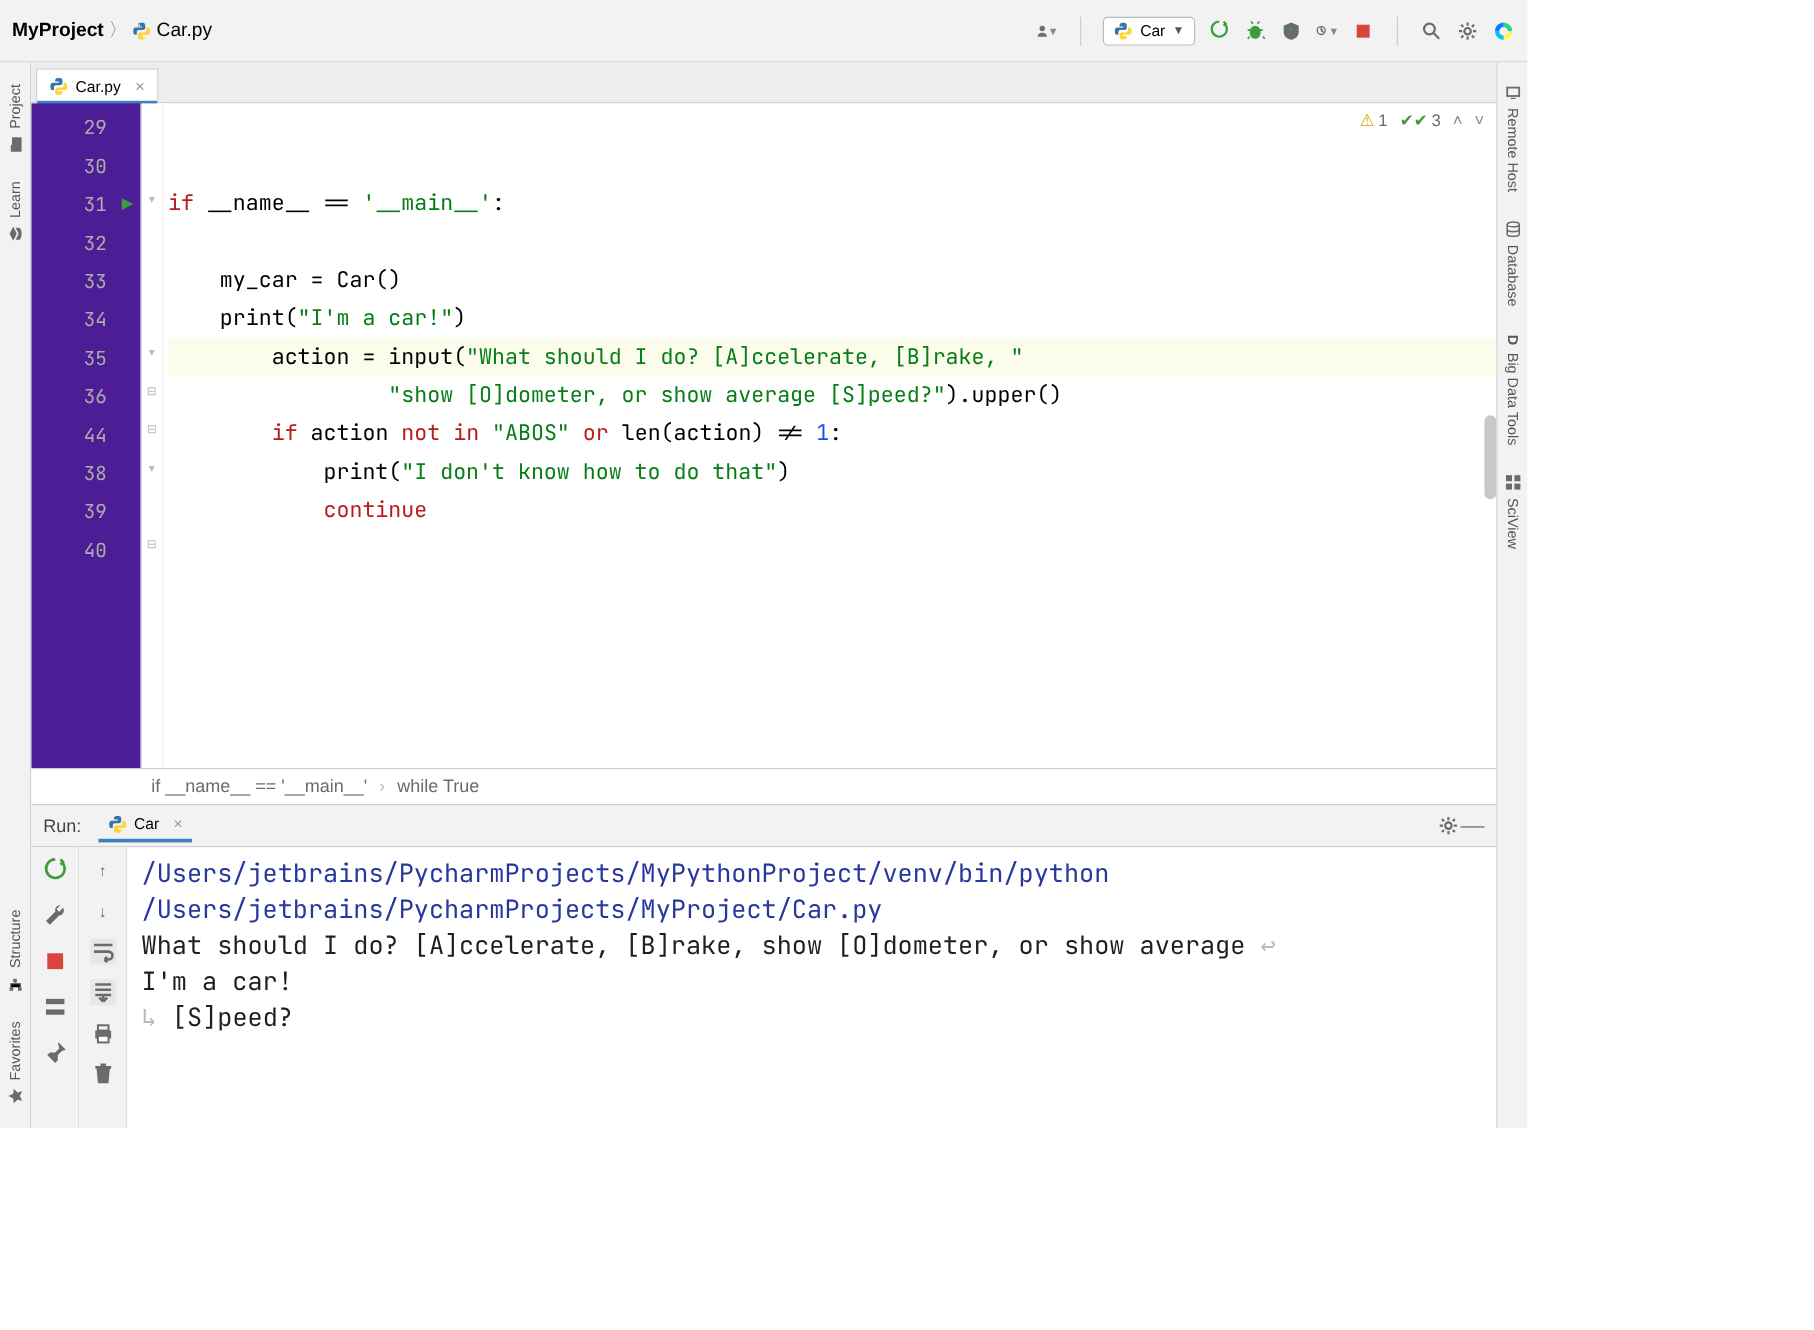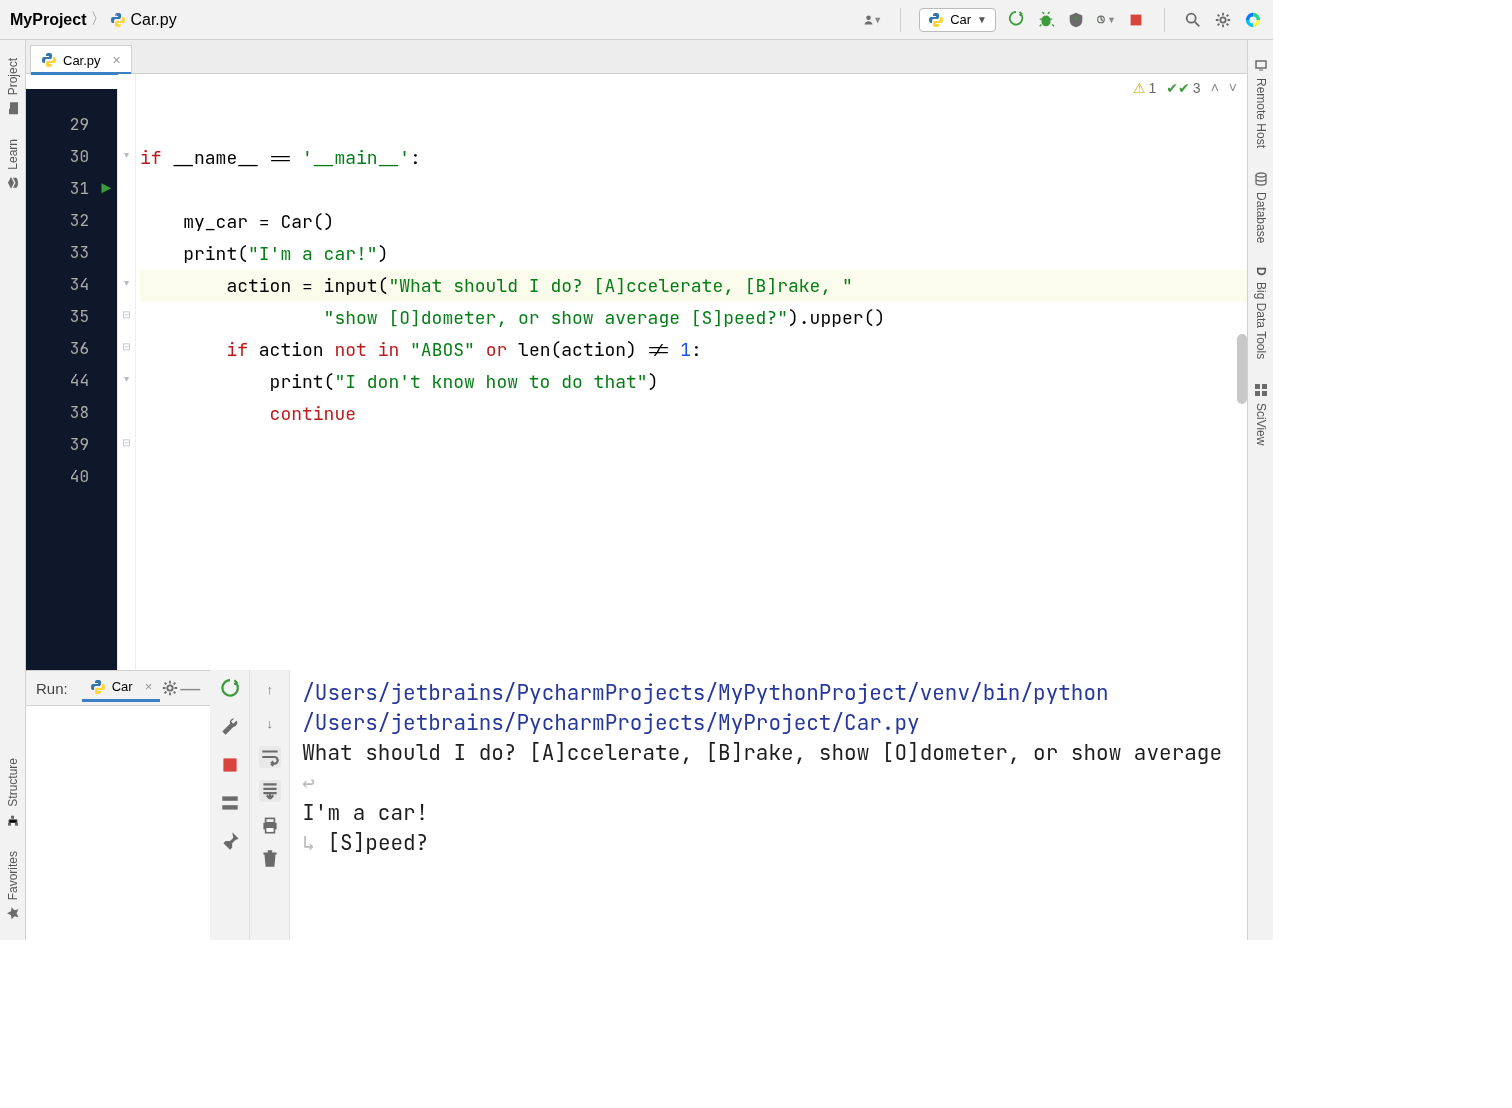--- a/index.html
+++ b/index.html
@@ -10,21 +10,21 @@
   width: 1273px;
   height: 940px;
   overflow: hidden;
   display: flex;
   flex-direction: column;
   color: #000;
 }
 
 
 .topbar {
-  height: 40px;
+  height: 52px;
   border-bottom: 1px solid #d1d1d1;
   display: flex;
   padding: 0 10px;
   background: #f2f2f2;
 }
 .breadcrumb { display: flex; align-items: center; gap: 4px; font-size: 16px; }
 .breadcrumb .proj { font-weight: 700; }
 .breadcrumb .chev { color: #888; }
 .breadcrumb .file { display: flex; align-items: center; gap: 4px; }
 .py-icon {
@@ -72,24 +72,23 @@
   background:#fff; border:1px solid #d1d1d1; border-bottom:none;
   padding:6px 10px; display:flex; align-items:center; gap:6px;
   position:relative; top:1px;
 }
 .tab .close-x { color:#999; margin-left:6px; font-size:14px; }
 .tab-underline { position:absolute; bottom:-1px; left:0; right:0; height:3px; background:#3b7fc4; }
 
 
 .editor { flex:1; display:flex; overflow:hidden; position:relative; }
 .gutter {
-  width:92px; background:#0f172a; border-right:1px solid #e6e6e6;
+  width:92px; background:#4c1d95; border-right:1px solid #e6e6e6;
   font-family: "JetBrains Mono", Menlo, Consolas, monospace; font-size:16px; color:#adadad;
-  padding-top:19px;
-  margin-top:15px;
+  padding-top:4px;
 }
 .gline { height:32px; display:flex; align-items:center; justify-content:flex-end; padding-right:28px; position:relative; }
 .gline .run-tri { position:absolute; right:6px; color:#3c9c3c; }
 .fold-col { width:18px; background:#fff; border-right:1px solid #eee; }
 .fold-col .fline { height:32px; display:flex; align-items:center; justify-content:center; color:#bbb; }
 .fold-mark { font-size:10px; }
 
 .code-area { flex:1; font-family:"JetBrains Mono",Menlo,Consolas,monospace; font-size:18px; line-height:32px; padding-top:4px; padding-left:4px; position:relative; }
 .cline { height:32px; white-space:pre; }
 .cline.hl { background:#fcfced; }
@@ -116,21 +115,21 @@
 
 
 .run-head {
   height:36px; border-top:1px solid #d1d1d1; border-bottom:1px solid #d1d1d1;
   display:flex; align-items:center; padding:0 10px; background:#f2f2f2;
 }
 .run-head .label { font-size:15px; color:#444; margin-right:14px; }
 .run-tab { display:flex; align-items:center; gap:6px; padding:4px 8px; border-bottom:3px solid #3b7fc4; }
 .run-tab .close-x { color:#999; margin-left:6px; }
 .run-head .spacer { flex:1; }
-.run-panel { flex:0 0 270px; display:flex; }
+.run-panel { flex:0 0 270px; display:flex; flex-direction:column; }
 .run-body { flex:1; display:flex; }
 .run-side { width:40px; background:#f2f2f2; border-right:1px solid #e0e0e0; display:flex; flex-direction:column; align-items:center; padding-top:8px; gap:16px; }
 .run-side2 { width:40px; background:#f2f2f2; border-right:1px solid #e0e0e0; display:flex; flex-direction:column; align-items:center; padding-top:8px; gap:12px; }
 .run-side .ic, .run-side2 .ic { width:22px; height:22px; display:flex; align-items:center; justify-content:center; color:#6b6b6b; cursor:pointer; }
 .run-side2 .ic.boxed { background:#e8e8e8; border-radius:3px; }
 .console {
   flex:1; font-family:"JetBrains Mono",Menlo,Consolas,monospace; font-size:21px; line-height:30px;
   padding:8px 12px; color:#1f1f1f;
 }
 .console .path { color:#27389c; }
@@ -344,20 +343,25 @@
         <span class="warn-badge check-badge">
             <span class="chk">✔✔</span>
             <span>3</span>
           </span>
         <span class="ov-chev">˄</span>
         <span class="ov-chev">˅</span>
       </div>
       <div class="scrollbar-stub"></div>
     </div>
 
+    <div class="struct-bc">
+      <span>if __name__ == '__main__'</span>
+      <span class="bsep">›</span>
+      <span>while True</span>
+    </div>
 
     <div class="run-panel">
       <div class="run-head">
         <span class="label">Run:</span>
         <span class="run-tab">
           <span class="py-icon">
             <svg viewBox="0 0 16 16">
                 <path fill="#3776ab" d="M8 1c-2 0-3 .5-3 2v1h3v1H3c-1.5 0-2 1-2 3s.5 3 2 3h1V9c0-1.5 1-2 2-2h3c1 0 2-.5 2-2V3c0-1.5-1-2-3-2z"></path>
                 <path fill="#ffd43b" d="M8 15c2 0 3-.5 3-2v-1H8v-1h5c1.5 0 2-1 2-3s-.5-3-2-3h-1v2c0 1.5-1 2-2 2H7c-1 0-2 .5-2 2v2c0 1.5 1 2 3 2z"></path>
               </svg>

